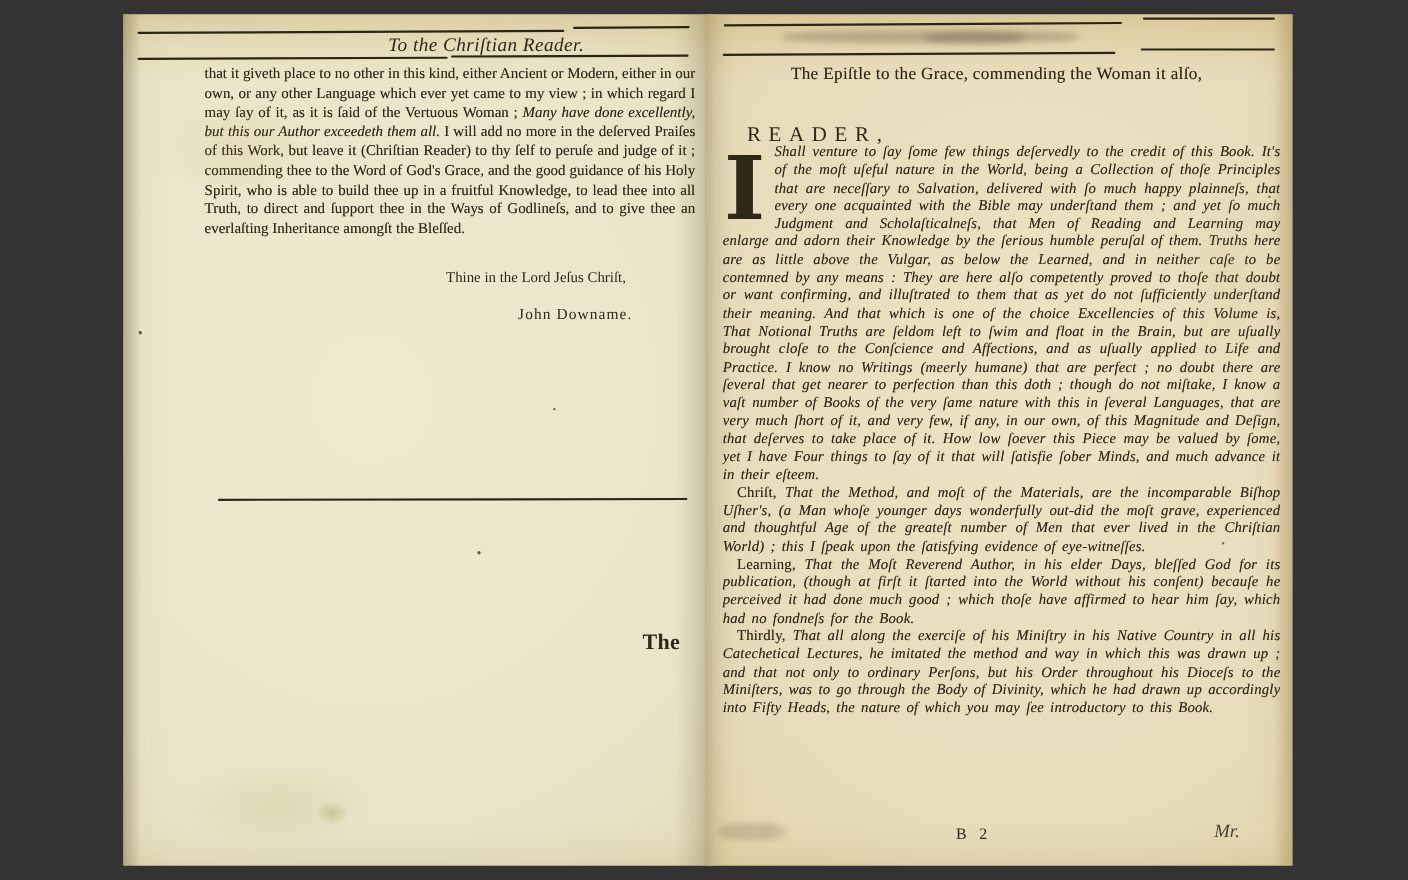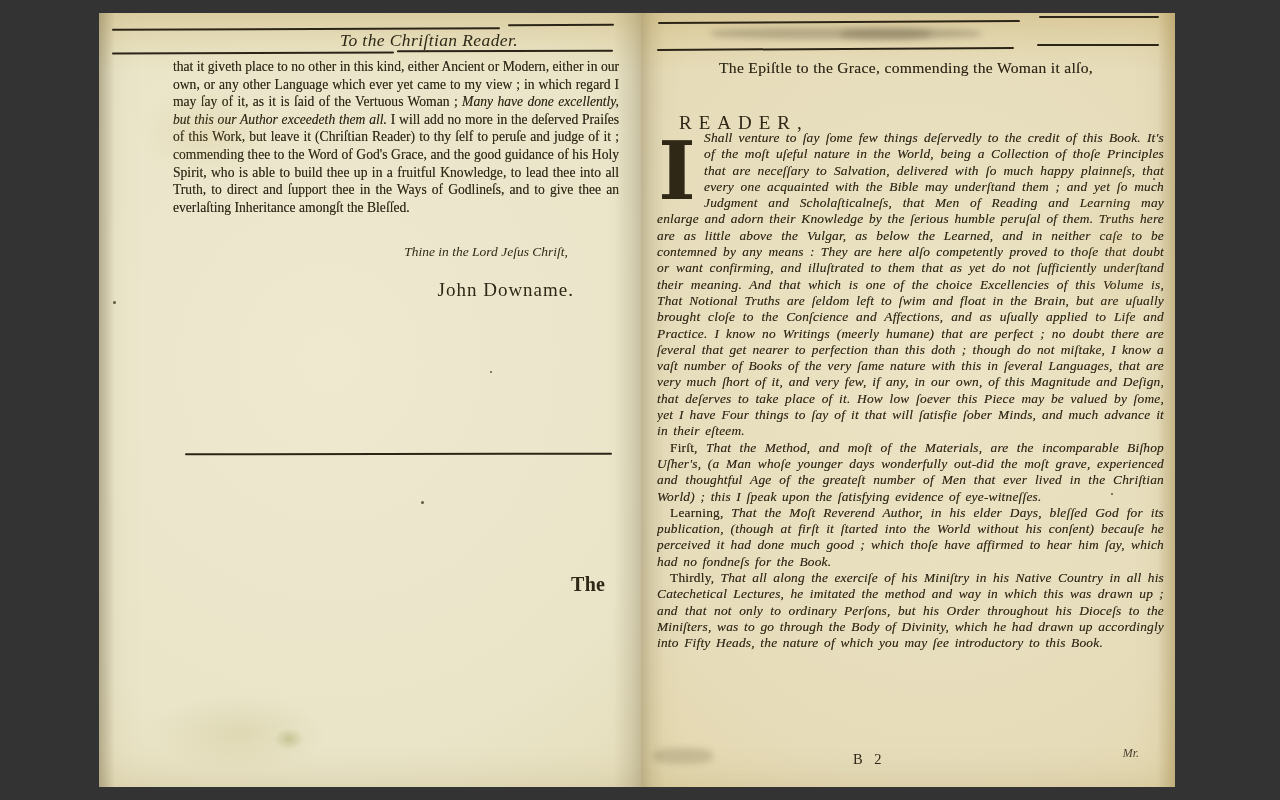--- a/index.html
+++ b/index.html
@@ -11,23 +11,22 @@
     font-family:"Liberation Serif","DejaVu Serif",serif;
     color:#2f2817;
   }
   .book{position:absolute;left:0;top:0;width:1280px;height:800px;}
 
   .page{
     position:absolute;top:13px;height:774px;
     box-shadow:inset 0 0 40px rgba(120,95,35,0.18);
   }
   .page-left{
-    left:99px;width:537px;
+    left:112px;width:537px;
     background:radial-gradient(120% 90% at 42% 45%, #eee9cf 0%, #eae5c9 55%, #e3dab4 88%, #d9cc9e 100%);
-    padding-left:12px;
   }
   .page-right{
     left:641px;width:534px;
     background:radial-gradient(115% 95% at 55% 45%, #ebe3c4 0%, #e6dcba 55%, #e0d3a2 88%, #d7c78e 100%);
   }
   .page::before{ 
     content:"";position:absolute;left:0;top:0;right:0;height:60px;
     background:linear-gradient(to bottom, rgba(208,182,112,0.32), rgba(208,182,112,0));
     pointer-events:none;
   }
@@ -49,25 +48,25 @@
     text-align:center;font-style:italic;font-weight:normal;
     font-size:17.5px;letter-spacing:0.4px;
   }
   .lp-body{
     position:absolute;left:74px;top:45px;width:446px;
     font-size:13.6px;line-height:17.6px;text-align:justify;
     text-shadow:0 0 0.4px rgba(47,40,23,0.55);
   }
   .lp-vale{
     position:absolute;right:80px;top:231px;
-    font-style:italic;font-size:13.5px;
+    font-size:13.5px;
   }
   .lp-sig{
     position:absolute;right:74px;top:266px;
-    font-size:19px;letter-spacing:1px;
+    font-size:14px;letter-spacing:1px;
   }
   .lp-catch{
     position:absolute;left:472px;top:560px;
     font-size:20px;font-weight:600;letter-spacing:0.3px;
   }
 
   
   .rp-title{position:absolute;left:12px;top:45px;width:506px;text-align:center;
     font-size:15.6px;letter-spacing:0.3px;line-height:19.5px;
     text-shadow:0 0 0.4px rgba(47,40,23,0.5);}
@@ -88,26 +87,26 @@
   .dropcap{
     float:left;
     font-family:"DejaVu Serif","Liberation Serif",serif;
     font-weight:600;font-style:normal;
     font-size:80px;line-height:76px;
     width:40px;text-align:center;
     margin:3px 7px 0 0;
   }
   .lead{font-style:normal;}
   .rp-b2{
-    position:absolute;left:212px;top:738px;
+    position:absolute;left:228px;top:738px;
     font-size:14.5px;letter-spacing:4px;
   }
   .rp-catch{
-    position:absolute;right:36px;top:733px;
-    font-style:italic;font-size:12px;color:#4a4231;
+    position:absolute;right:48px;top:733px;
+    font-style:italic;font-size:17px;color:#4a4231;
   }
 
   
   .smudge{position:absolute;filter:blur(3px);border-radius:40%;pointer-events:none;}
   .stain{position:absolute;border-radius:50%;pointer-events:none;}
   .speck{position:absolute;width:3px;height:3px;border-radius:50%;background:rgba(50,42,24,0.75);pointer-events:none;}
 </style>
 </head>
 <body>
 
@@ -153,21 +152,21 @@
     <div class="rule" style="left:396px;top:31px;width:122px;"></div>
 
     <div class="rp-title">
       <div><span>The </span><span class="it">Epiſtle</span><span> to the </span><span class="it">Grace</span><span>, commending the </span><span class="it">Woman</span><span> it alſo,</span></div>
     </div>
 
     <div class="rp-salut">READER,</div>
 
     <div class="rp-col">
       <p><span class="dropcap">I</span><i>Shall venture to ſay ſome few things deſervedly to the credit of this Book. It's of the moſt uſeful nature in the World, being a Collection of thoſe Principles that are neceſſary to Salvation, delivered with ſo much happy plainneſs, that every one acquainted with the Bible may underſtand them ; and yet ſo much Judgment and Scholaſticalneſs, that Men of Reading and Learning may enlarge and adorn their Knowledge by the ſerious humble peruſal of them. Truths here are as little above the Vulgar, as below the Learned, and in neither caſe to be contemned by any means : They are here alſo competently proved to thoſe that doubt or want confirming, and illuſtrated to them that as yet do not ſufficiently underſtand their meaning. And that which is one of the choice Excellencies of this Volume is, That Notional Truths are ſeldom left to ſwim and float in the Brain, but are uſually brought cloſe to the Conſcience and Affections, and as uſually applied to Life and Practice. I know no Writings (meerly humane) that are perfect ; no doubt there are ſeveral that get nearer to perfection than this doth ; though do not miſtake, I know a vaſt number of Books of the very ſame nature with this in ſeveral Languages, that are very much ſhort of it, and very few, if any, in our own, of this Magnitude and Deſign, that deſerves to take place of it. How low ſoever this Piece may be valued by ſome, yet I have Four things to ſay of it that will ſatisfie ſober Minds, and much advance it in their eſteem.</i></p>
-      <p class="ind"><span class="lead">Firſt,</span><i> That the Method, and moſt of the Materials, are the incomparable Biſhop Uſher's, (a Man whoſe younger days wonderfully out-did the moſt grave, experienced and thoughtful Age of the greateſt number of Men that ever lived in the Chriſtian World) ; this I ſpeak upon the ſatisfying evidence of eye-witneſſes.</i></p>
+      <p class="ind"><span class="lead">Chriſt,</span><i> That the Method, and moſt of the Materials, are the incomparable Biſhop Uſher's, (a Man whoſe younger days wonderfully out-did the moſt grave, experienced and thoughtful Age of the greateſt number of Men that ever lived in the Chriſtian World) ; this I ſpeak upon the ſatisfying evidence of eye-witneſſes.</i></p>
       <p class="ind"><span class="lead">Learning,</span><i> That the Moſt Reverend Author, in his elder Days, bleſſed God for its publication, (though at firſt it ſtarted into the World without his conſent) becauſe he perceived it had done much good ; which thoſe have affirmed to hear him ſay, which had no fondneſs for the Book.</i></p>
       <p class="ind"><span class="lead">Thirdly,</span><i> That all along the exerciſe of his Miniſtry in his Native Country in all his Catechetical Lectures, he imitated the method and way in which this was drawn up ; and that not only to ordinary Perſons, but his Order throughout his Dioceſs to the Miniſters, was to go through the Body of Divinity, which he had drawn up accordingly into Fifty Heads, the nature of which you may ſee introductory to this Book.</i></p>
     </div>
 
     <div class="rp-b2">B 2</div>
     <div class="rp-catch">Mr.</div>
 
     <div class="smudge" style="left:12px;top:735px;width:60px;height:16px;background:rgba(130,118,85,0.30);"></div>
     <div class="stain" style="left:430px;top:140px;width:90px;height:200px;background:radial-gradient(closest-side, rgba(200,170,90,0.12), rgba(200,170,90,0));"></div>
     <div class="speck" style="left:512px;top:165px;width:2px;height:2px;"></div>

